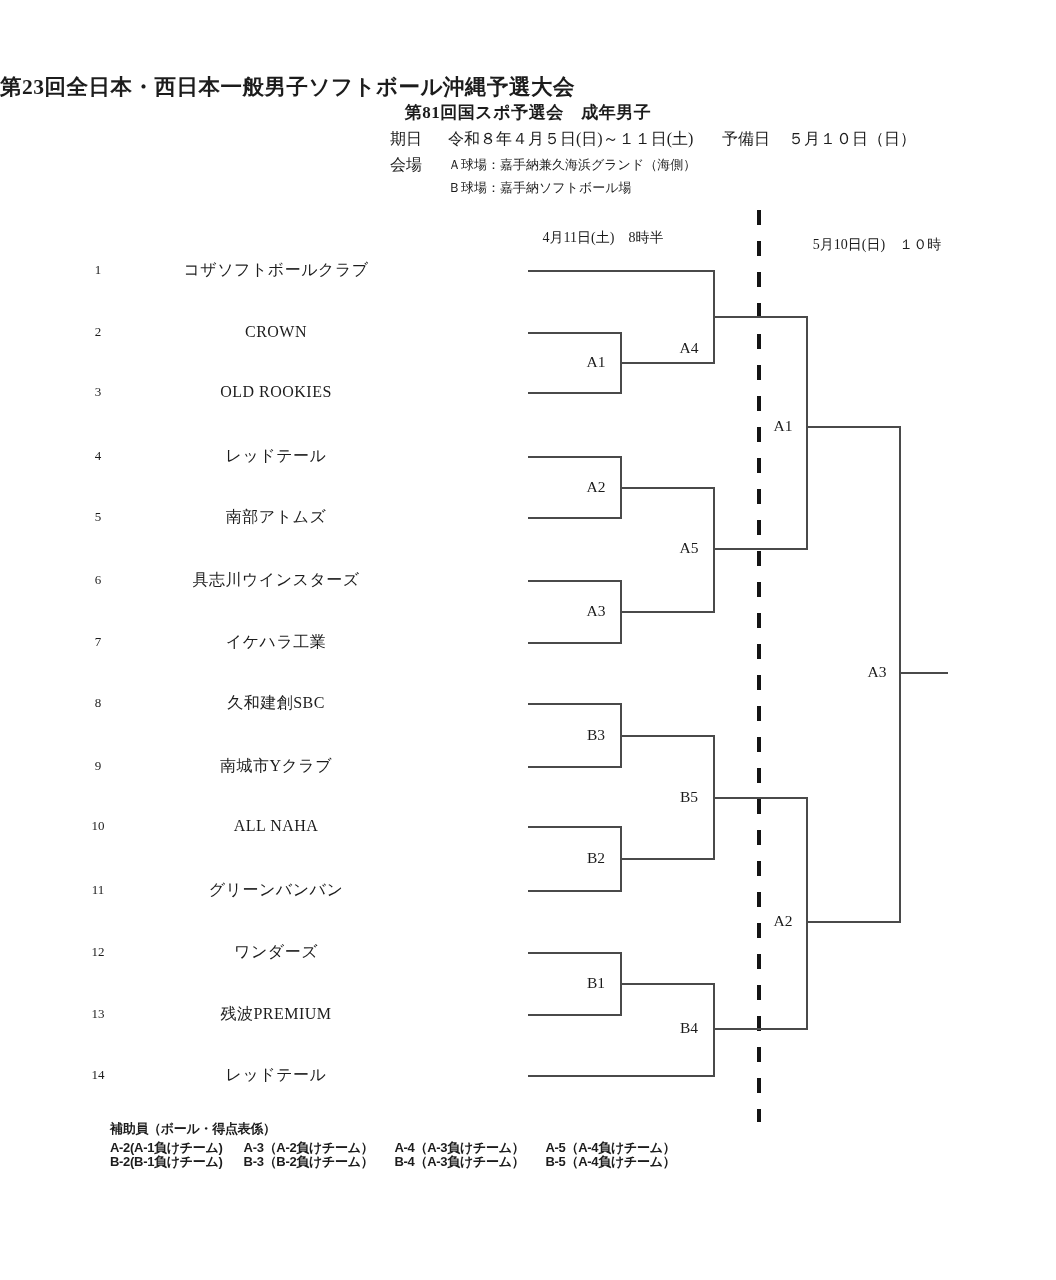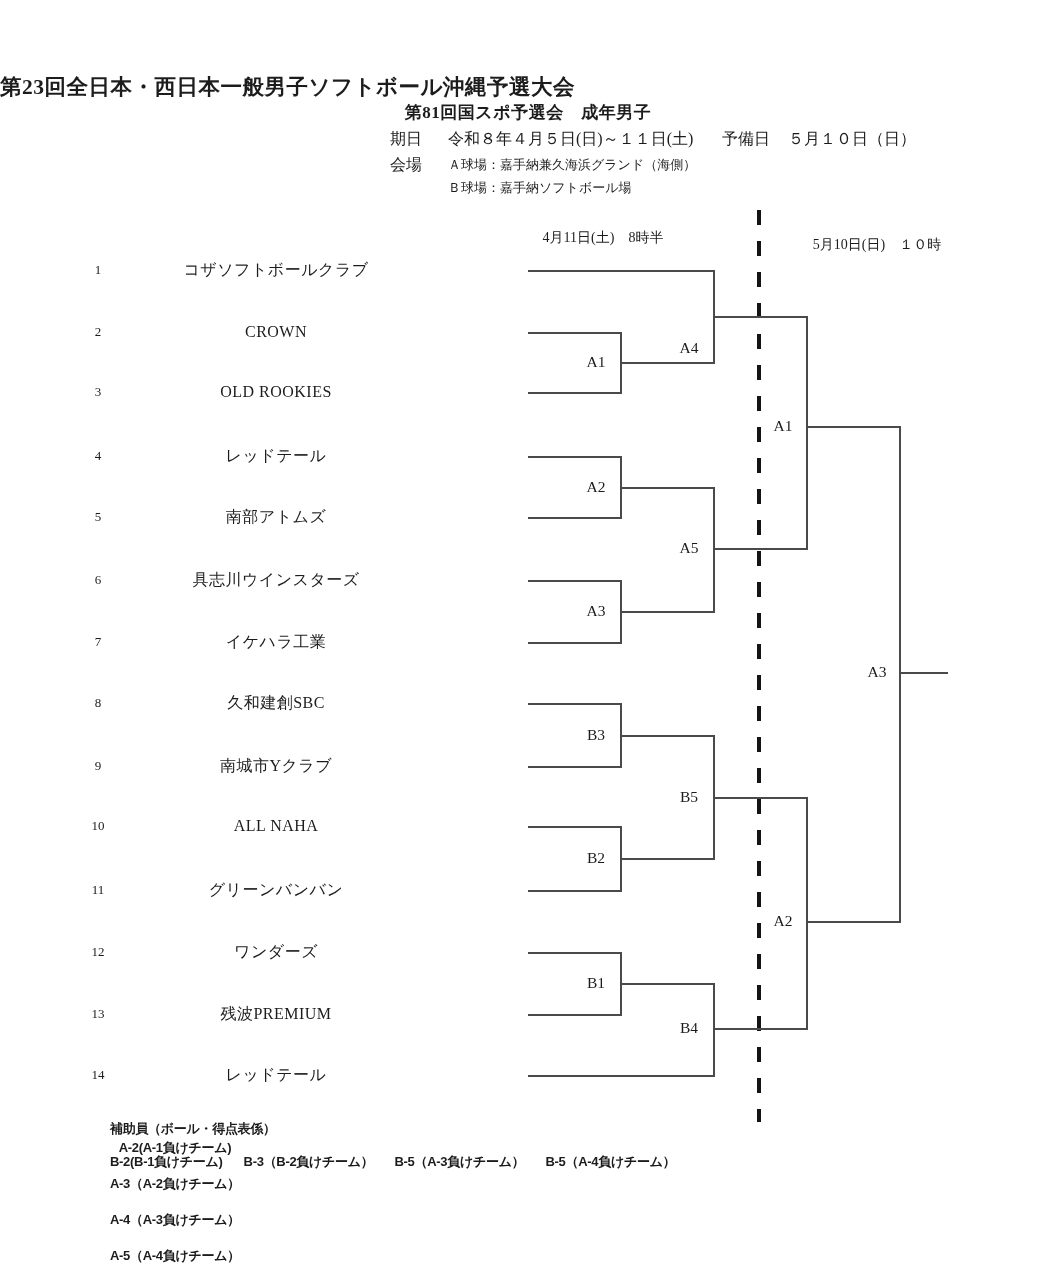--- a/index.html
+++ b/index.html
@@ -160,24 +160,24 @@
 <span class="lbl" style="left:596px;top:983px;">B1</span>
 <span class="lbl" style="left:689px;top:316px;margin-top:32px;">A4</span>
 <span class="lbl" style="left:689px;top:548px;text-align:right;">A5</span>
 <span class="lbl" style="left:689px;top:797px;">B5</span>
 <span class="lbl" style="left:689px;top:1028px;">B4</span>
 <span class="lbl" style="left:783px;top:426px;">A1</span>
 <span class="lbl" style="left:783px;top:921px;">A2</span>
 <span class="lbl" style="left:877px;top:672px;">A3</span>
 
 <div class="abs foot" style="left:110px;top:1121px;">補助員（ボール・得点表係）</div>
-<div class="abs foot foot-row" style="left:110px;top:1140px;flex-direction:column;">
+<div class="abs foot foot-row" style="left:110px;top:1140px;">
   <span>A-2(A-1負けチーム)</span>
   <span>A-3（A-2負けチーム）</span>
   <span>A-4（A-3負けチーム）</span>
   <span>A-5（A-4負けチーム）</span>
 </div>
 <div class="abs foot foot-row" style="left:110px;top:1154px;">
   <span>B-2(B-1負けチーム)</span>
   <span>B-3（B-2負けチーム）</span>
-  <span>B-5（A-3負けチーム）</span>
+  <span>B-4（A-3負けチーム）</span>
   <span>B-5（A-4負けチーム）</span>
 </div>
 
 </body></html>

